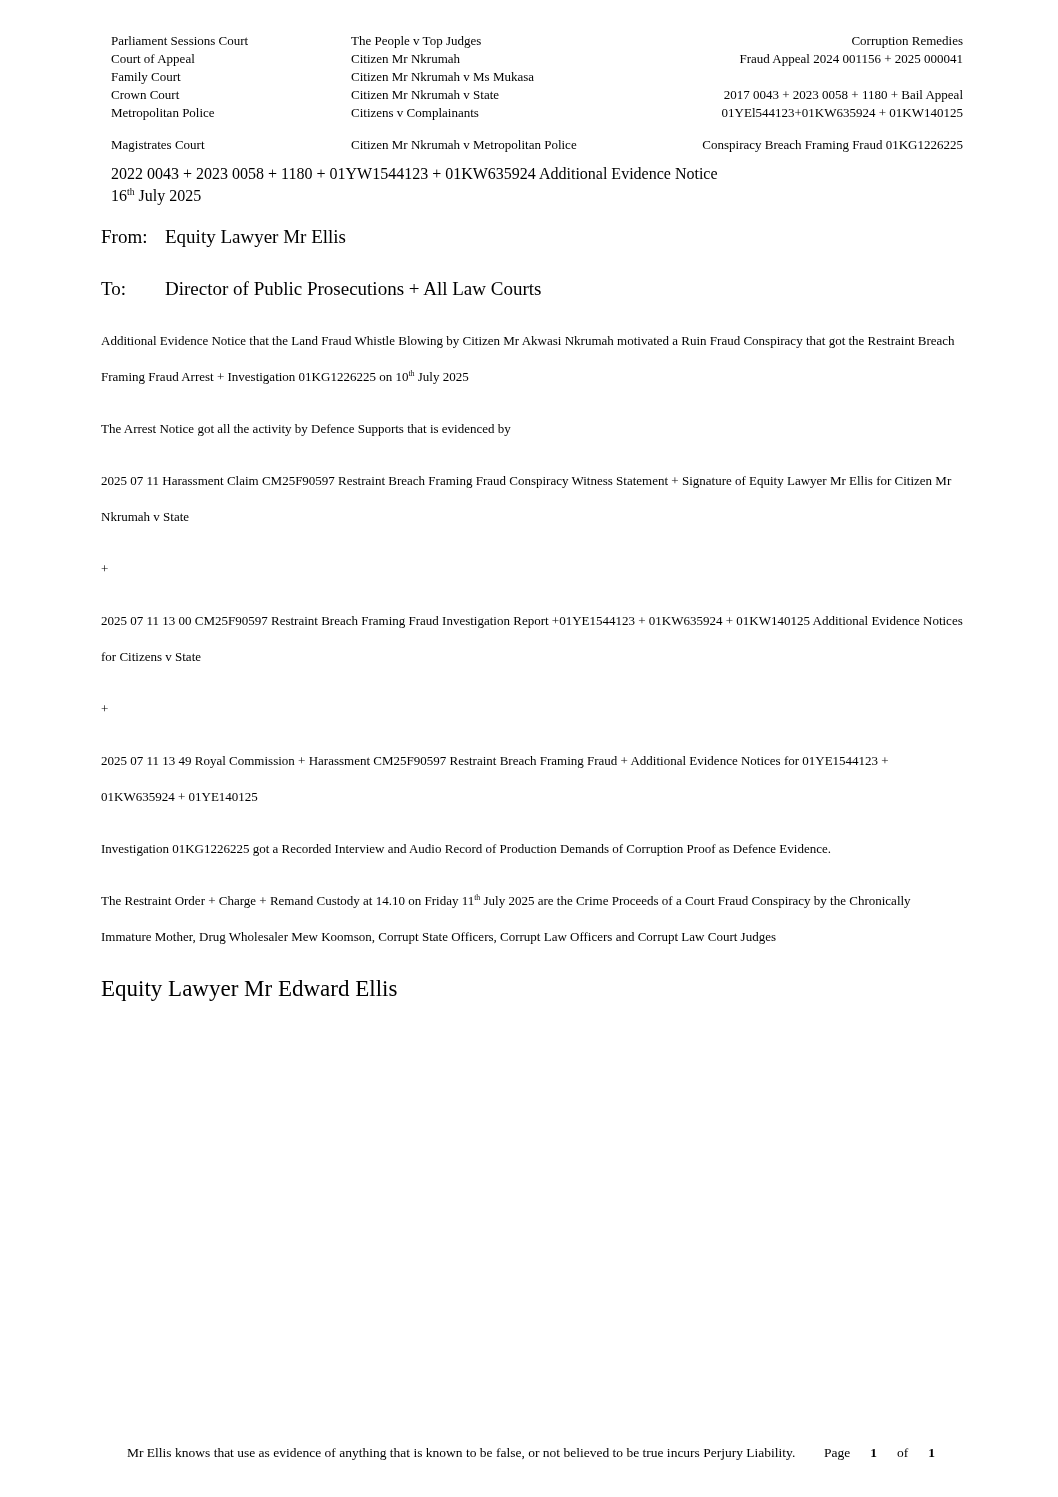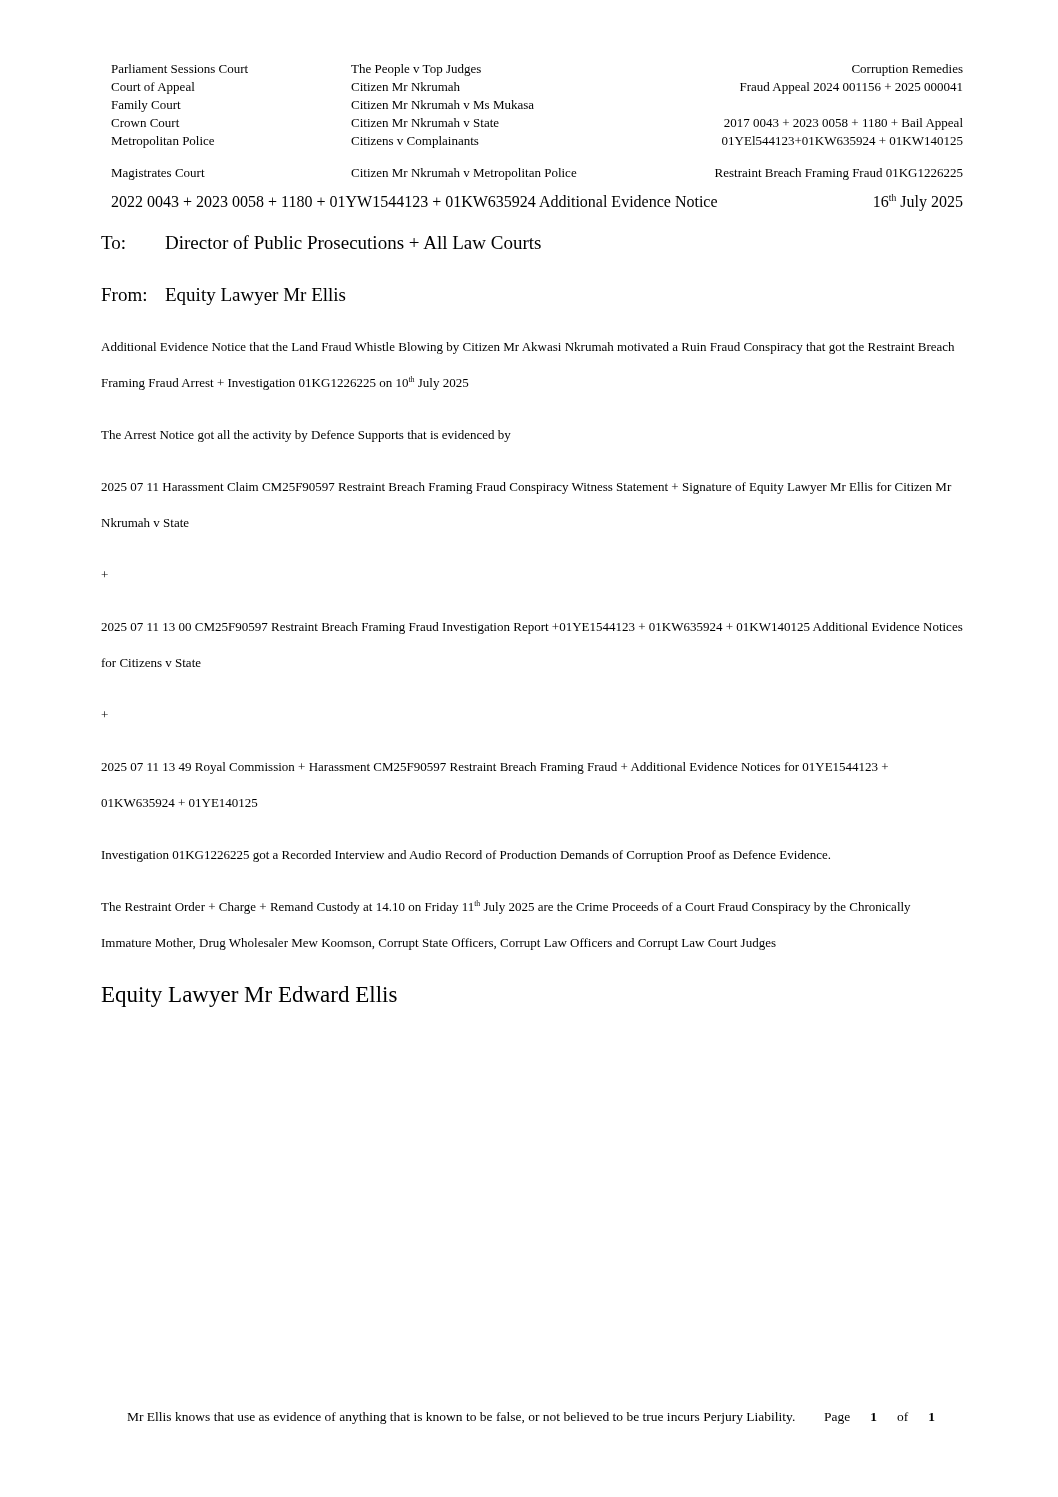--- a/index.html
+++ b/index.html
@@ -14,56 +14,57 @@
   }
   .content {
     position: absolute;
     left: 101px;
     top: 0;
     width: 862px;
   }
   
   .header-table {
     margin-left: 10px;
-    margin-top: 60px;
+    margin-top: 32px;
     font-size: 13px;
     line-height: 18px;
   }
   .hrow { display: flex; }
   .hrow .hl { width: 240px; text-align: left; }
   .hrow .hc { flex: 1; text-align: left; }
   .hrow .hr { width: 352px; text-align: right; }
   .hrow.magistrates-row { margin-top: 14px; }
   
   .ref-line {
     display: flex;
     justify-content: space-between;
     margin-left: 10px;
     margin-top: 9px;
     font-size: 16px;
     line-height: 22px;
     white-space: nowrap;
+    flex-direction: column;
   }
   sup {
     font-size: 0.6em;
     line-height: 0;
     vertical-align: super;
   }
   
   .body-block { margin-top: 12px; font-size: 19px; line-height: 36px; }
   .addr-row { display: flex; margin: 0 0 16px 0; }
   .addr-row .addr-label { width: 64px; flex: 0 0 64px; }
   .para { margin: 0 0 16px 0; font-size: 13px; line-height: 36px; }
   .signature { margin: 0; font-size: 23px; line-height: 36px; }
   
   .footer {
     position: absolute;
     left: 101px;
     right: 97px;
-    top: 1408px;
+    top: 1444px;
     display: flex;
     justify-content: space-between;
     align-items: baseline;
     padding: 0 26px;
     font-size: 13.5px;
     line-height: 18px;
   }
   .page-ind { display: flex; gap: 20px; white-space: nowrap; }
   .page-ind .bold { font-weight: bold; }
 </style>
@@ -94,37 +95,37 @@
         <span class="hr">2017 0043 + 2023 0058 + 1180 + Bail Appeal</span>
       </div>
       <div class="hrow">
         <span class="hl">Metropolitan Police</span>
         <span class="hc">Citizens v Complainants</span>
         <span class="hr">01YEl544123+01KW635924 + 01KW140125</span>
       </div>
       <div class="hrow magistrates-row">
         <span class="hl">Magistrates Court</span>
         <span class="hc">Citizen Mr Nkrumah v Metropolitan Police</span>
-        <span class="hr">Restraint Breach Framing Fraud 01KG1226225</span>
+        <span class="hr">Conspiracy Breach Framing Fraud 01KG1226225</span>
       </div>
     </div>
 
     <div class="ref-line">
       <span>2022 0043 + 2023 0058 + 1180 + 01YW1544123 + 01KW635924 Additional Evidence Notice</span>
       <span><span>16</span><sup>th</sup><span> July 2025</span></span>
     </div>
 
     <div class="body-block">
       <div class="addr-row">
+        <span class="addr-label">From:</span>
+        <span>Equity Lawyer Mr Ellis</span>
+      </div>
+      <div class="addr-row">
         <span class="addr-label">To:</span>
         <span>Director of Public Prosecutions + All Law Courts</span>
-      </div>
-      <div class="addr-row">
-        <span class="addr-label">From:</span>
-        <span>Equity Lawyer Mr Ellis</span>
       </div>
 
       <div>
           <p class="para"><span>Additional Evidence Notice that the Land Fraud Whistle Blowing by Citizen Mr Akwasi Nkrumah motivated a Ruin Fraud Conspiracy that got the Restraint Breach Framing Fraud Arrest + Investigation 01KG1226225 on 10</span><sup>th</sup><span> July 2025</span></p>
           <p class="para"><span>The Arrest Notice got all the activity by Defence Supports that is evidenced by</span></p>
           <p class="para"><span>2025 07 11 Harassment Claim CM25F90597 Restraint Breach Framing Fraud Conspiracy Witness Statement + Signature of Equity Lawyer Mr Ellis for Citizen Mr Nkrumah v State</span></p>
           <p class="para"><span>+</span></p>
           <p class="para"><span>2025 07 11 13 00 CM25F90597 Restraint Breach Framing Fraud Investigation Report +01YE1544123 + 01KW635924 + 01KW140125 Additional Evidence Notices for Citizens v State</span></p>
           <p class="para"><span>+</span></p>
           <p class="para"><span>2025 07 11 13 49 Royal Commission + Harassment CM25F90597 Restraint Breach Framing Fraud + Additional Evidence Notices for 01YE1544123 + 01KW635924 + 01YE140125</span></p>

